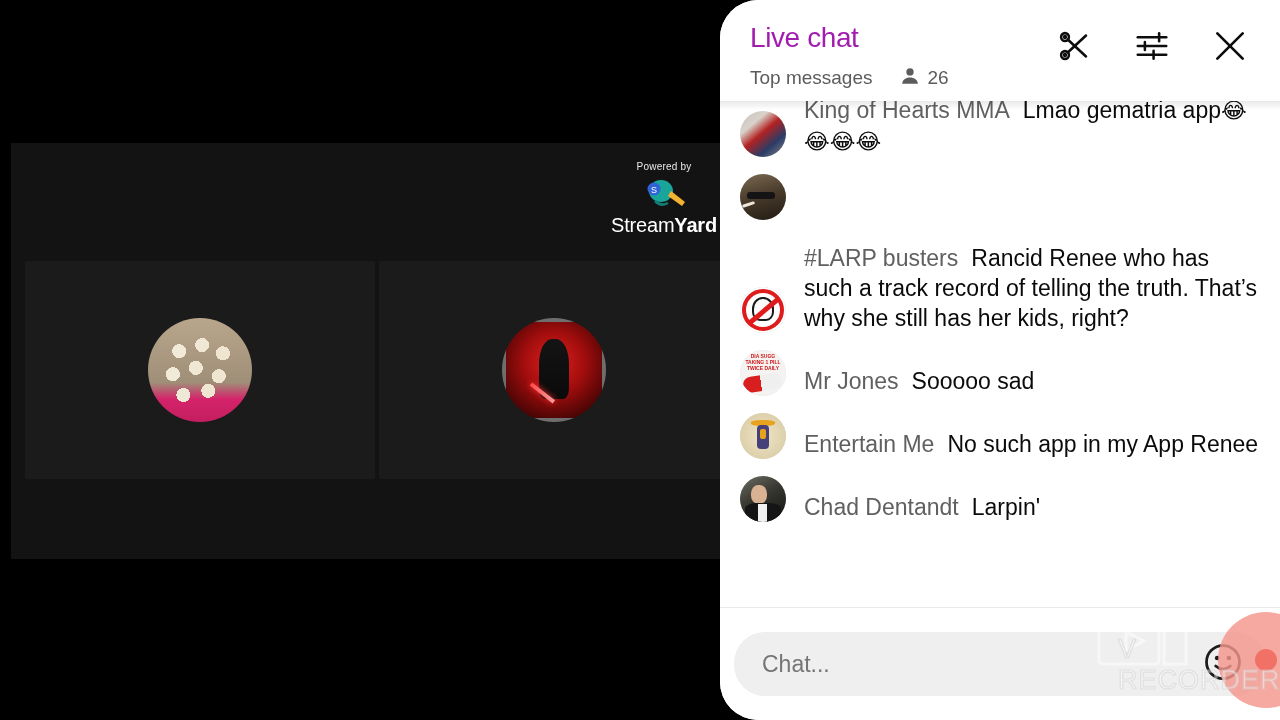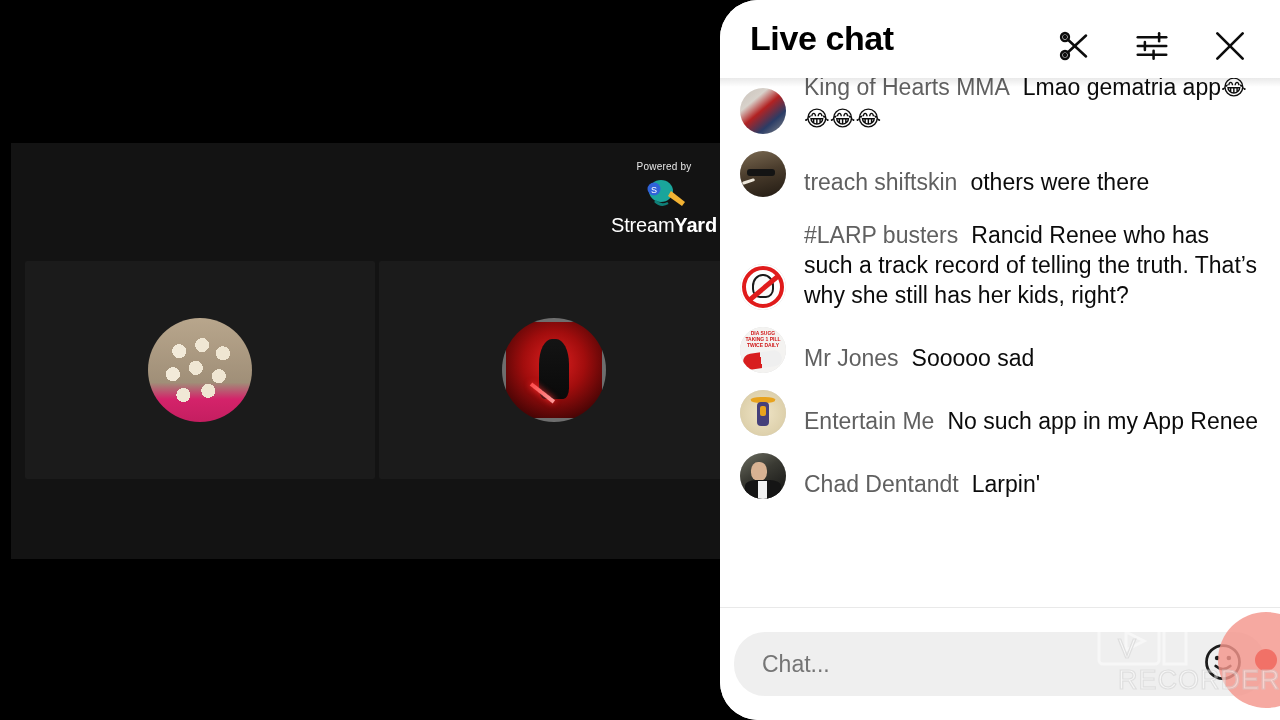--- a/index.html
+++ b/index.html
@@ -71,21 +71,21 @@
   .yt-badge .tri{width:0;height:0;border-left:11px solid #fff;border-top:7px solid transparent;
     border-bottom:7px solid transparent;margin-left:3px;}
 
   
   .chat-panel{position:absolute;left:720px;top:0;width:560px;height:720px;background:#fff;
     border-radius:38px 0 0 38px;overflow:hidden;display:flex;flex-direction:column;}
 
   .chat-header{flex:0 0 auto;padding:18px 26px 10px 30px;background:#fff;position:relative;z-index:3;}
   .chat-header-row{display:flex;align-items:flex-start;}
   .chat-titles{flex:1;min-width:0;}
-  .chat-title{font-size:34px;font-weight:700;color:#000000;line-height:40px;letter-spacing:-.4px;}
+  .chat-title{font-size:28px;font-weight:400;color:#a21caf;line-height:40px;letter-spacing:-.4px;}
   .chat-sub-row{display:flex;align-items:center;margin-top:7px;}
   .chat-sub{font-size:19px;color:#5c5c5c;line-height:22px;}
   .viewer-chip{display:flex;align-items:center;margin-left:26px;}
   .viewer-count{font-size:19px;color:#5c5c5c;margin-left:7px;}
   .hdr-actions{display:flex;align-items:center;gap:38px;margin-top:10px;margin-right:4px;}
   .icon-btn{width:40px;height:40px;display:flex;align-items:center;justify-content:center;cursor:pointer;}
   .hdr-shadow{position:absolute;left:0;right:0;top:100%;height:9px;
     background:linear-gradient(180deg,rgba(0,0,0,.085),rgba(0,0,0,0));pointer-events:none;}
 
   .chat-list{flex:1 1 auto;overflow:hidden;padding:0 18px 0 20px;position:relative;background:#fff;}
@@ -202,20 +202,32 @@
     </div>
     <div class="letterbox-bottom"></div>
   </div>
 
   <div class="chat-panel">
 
     <div class="chat-header">
       <div class="chat-header-row">
         <div class="chat-titles">
           <div class="chat-title">Live chat</div>
+          <div class="chat-sub-row">
+            <span class="chat-sub">Top messages</span>
+            <span class="viewer-chip">
+              <span>
+                <svg width="22" height="22" viewBox="0 0 24 24" fill="#5c5c5c">
+                  <circle cx="12" cy="7.5" r="4"></circle>
+                    <path d="M3.5 20.5c0-4.6 3.8-7 8.5-7s8.5 2.4 8.5 7z"></path>
+                </svg>
+              </span>
+              <span class="viewer-count">26</span>
+            </span>
+          </div>
         </div>
 
         <div class="hdr-actions">
           <div class="icon-btn">
             <span>
               <svg width="36" height="36" viewBox="0 0 24 24" fill="none" stroke="#0d0d0d" stroke-width="1.7" stroke-linecap="round">
                 <circle cx="6" cy="6" r="2.6"></circle>
                   <circle cx="6" cy="18" r="2.6"></circle>
                 <line x1="8" y1="7.8" x2="20" y2="19"></line>
                   <line x1="8" y1="16.2" x2="20" y2="5"></line>
@@ -253,21 +265,20 @@
         <div class="msg clipped">
           <div class="avatar">
             <div class="av-king"></div>
           </div>
           <div class="msg-body"><span class="author">King of Hearts MMA</span><span class="author-gap"></span><span class="msg-text">Lmao gematria app</span><span class="emoji">😂😂😂😂</span></div>
         </div>
         <div class="msg">
           <div class="avatar">
             <div class="av-monkey"></div>
           </div>
-          <div class="msg-body"><span class="author">treach shiftskin</span><span class="author-gap"></span><span class="msg-text">others were there</span></div>
         </div>
         <div class="msg">
           <div class="avatar">
             <div class="av-ghost">
               <div class="ring"></div>
               <div class="ghost"></div>
               <div class="slash"></div>
             </div>
           </div>
           <div class="msg-body"><span class="author">#LARP busters</span><span class="author-gap"></span><span class="msg-text">Rancid Renee who has such a track record of telling the truth. That’s why she still has her kids, right?</span></div>

